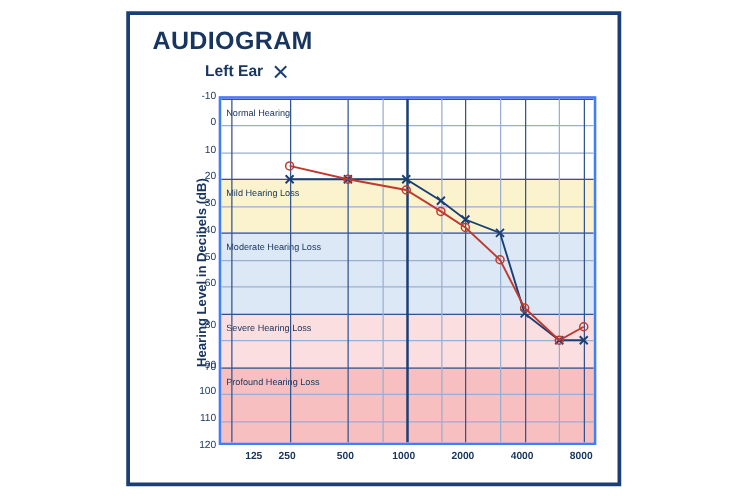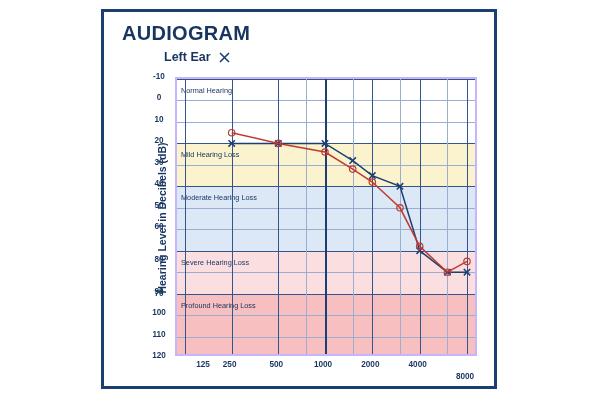--- a/index.html
+++ b/index.html
@@ -62,21 +62,21 @@
   .legend-mark svg { display: block; }
 
   
   
   #plot {
     position: absolute;
     left: 71px;   
     top:  65px;   
     width: 302px;
     height: 279px;
-    border: 2px solid #c4b5fd;
+    border: 2px solid #3b82f6;
     box-sizing: border-box;
     background: #f0abfc;
     overflow: hidden;
   }
   .band {
     position: absolute;
     left: 0; right: 0;
   }
   .band-label {
     position: absolute;
@@ -105,23 +105,23 @@
     position: absolute;
     left: 0; top: 0;
     width: 302px; height: 279px;
   }
 
   
   .ytick {
     position: absolute;
     right: 0;
     width: 28px;
-    text-align: center;
+    text-align: right;
     font-size: 8.2px;
-    font-weight: bold;
+    font-weight: normal;
     color: #17355f;
     line-height: 1;
   }
   #yticks {
     position: absolute;
     left: 33px; top: 65px;
     width: 36px; height: 279px;
   }
   #ytitle {
     position: absolute;
@@ -266,17 +266,17 @@
         </svg>
     </div>
 
     <div id="xticks">
         <div class="xtick" style="left: 8px; margin-left: 20px;">125</div>
         <div class="xtick" style="left: 54.6667px;">250</div>
         <div class="xtick" style="left: 101.333px;">500</div>
         <div class="xtick" style="left: 148px;">1000</div>
         <div class="xtick" style="left: 195.333px;">2000</div>
         <div class="xtick" style="left: 242.667px;">4000</div>
-        <div class="xtick" style="left: 290px; margin-top: 12px;">8000</div>
+        <div class="xtick" style="left: 290px;">8000</div>
       </div>
 
   </div>
 </div>
 
 </body></html>

